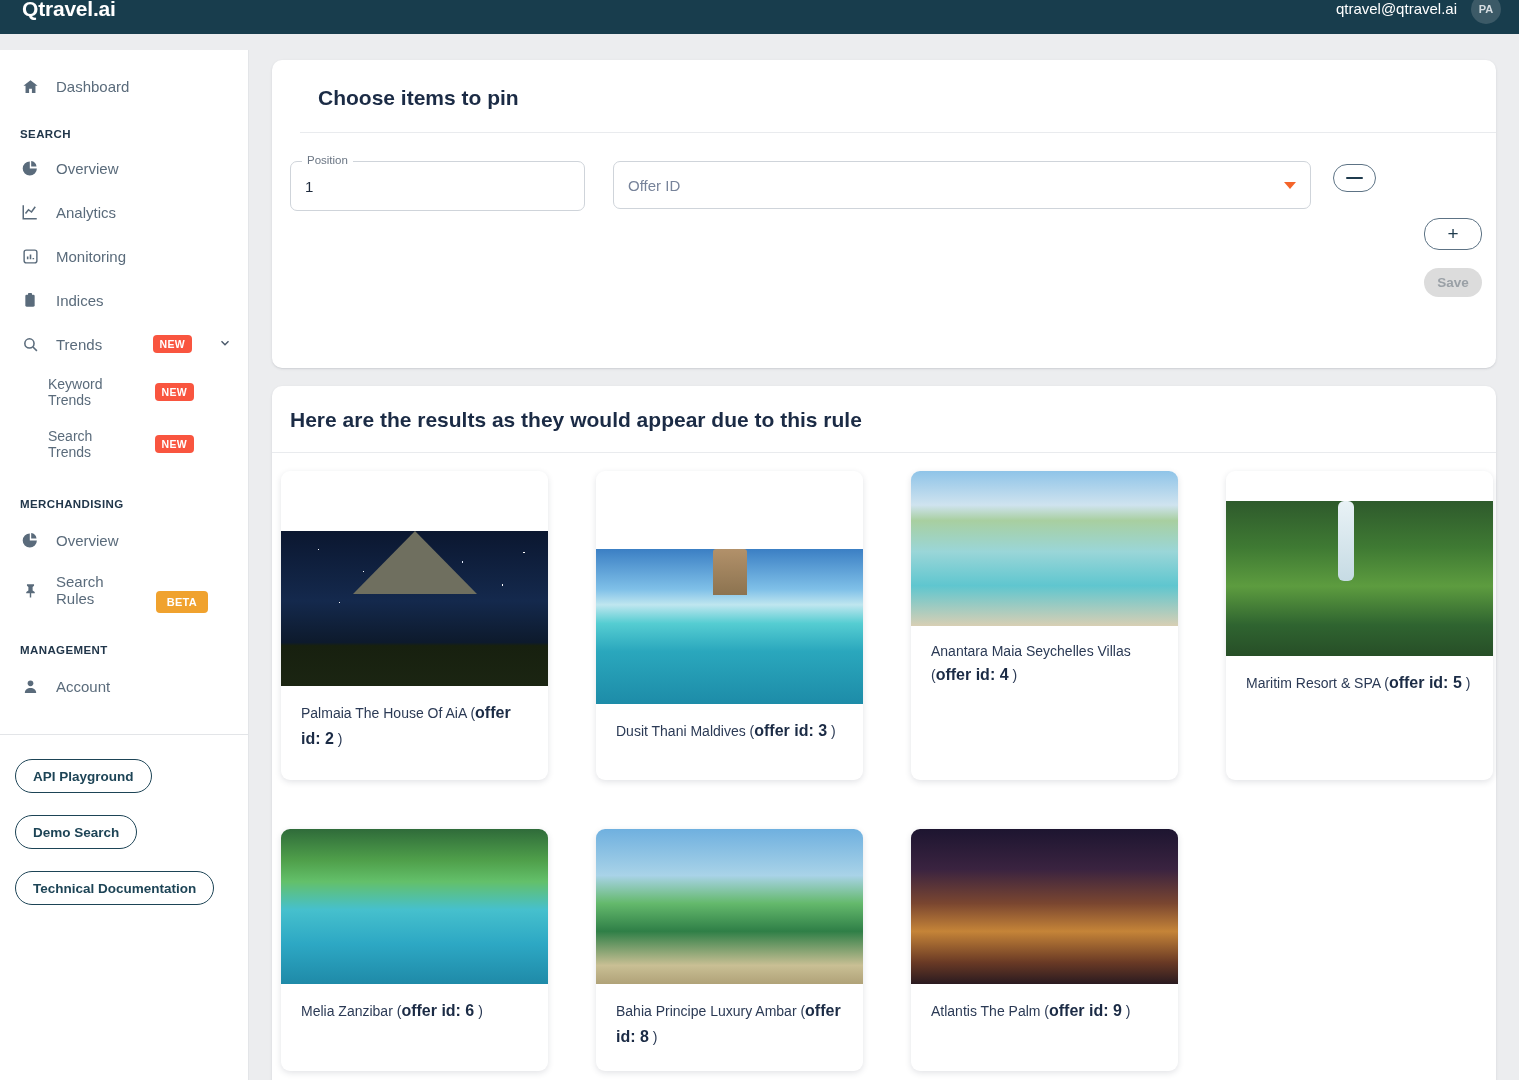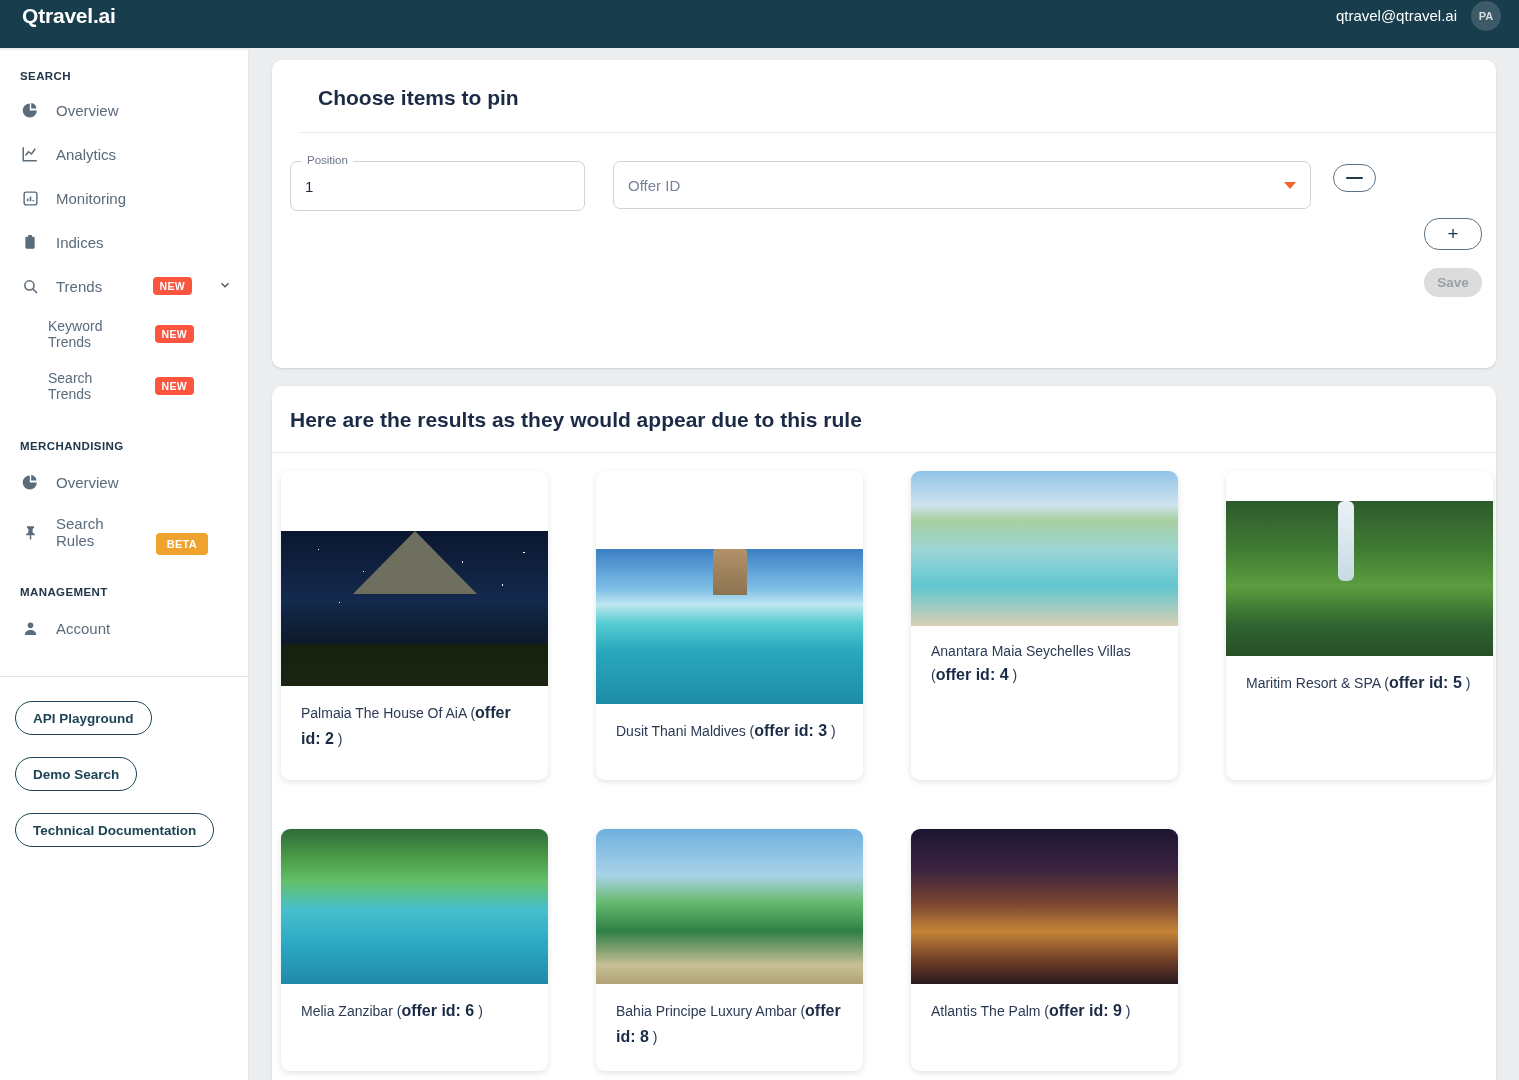--- a/index.html
+++ b/index.html
@@ -5,21 +5,21 @@
   * { box-sizing: border-box; margin: 0; padding: 0; }
   html, body {
     width: 1519px; height: 1080px;
     font-family: "Liberation Sans", sans-serif;
     background: #ecedef;
     overflow: hidden;
   }
 
   
   .topbar {
-    position: absolute; left: 0; top: 0; width: 1519px; height: 48px;
+    position: absolute; left: 0; top: 0; width: 1519px; height: 34px;
     background: #183d4d; display: flex; align-items: center;
     justify-content: space-between; padding: 0 18px 17px 22px; z-index: 40;
   }
   .brand { color: #ffffff; font-size: 21px; font-weight: 700; letter-spacing: -0.2px; }
   .topbar-right { display: flex; align-items: center; gap: 14px; }
   .user-email { color: #ffffff; font-size: 15px; }
   .avatar {
     width: 30px; height: 30px; border-radius: 50%;
     background: #3c5a67; color: #d6dde1; font-size: 11px; font-weight: 600;
     display: flex; align-items: center; justify-content: center;
@@ -179,20 +179,28 @@
 <div class="topbar">
   <div class="brand">Qtravel.ai</div>
   <div class="topbar-right">
     <div class="user-email">qtravel@qtravel.ai</div>
     <div class="avatar">PA</div>
   </div>
 </div>
 
 <div class="sidebar">
 
+  <div class="nav-item" style="margin-top:14px;">
+    <span class="ico">
+      <svg width="17" height="17" viewBox="0 0 24 24" fill="#5a6b7b">
+          <path d="M12 3 2 11h3v10h5v-6h4v6h5V11h3z"></path>
+        </svg>
+    </span>
+    <span class="lbl">Dashboard</span>
+  </div>
 
   <div class="section-title">SEARCH</div>
 
   <div class="nav-item">
     <span class="ico">
       <svg width="17" height="17" viewBox="0 0 24 24" fill="#5a6b7b">
           <path d="M11 2a10 10 0 1 0 10 10h-10z"></path>
           <path d="M13 1.5V9h7.5A9 9 0 0 0 13 1.5z"></path>
         </svg>
     </span>

